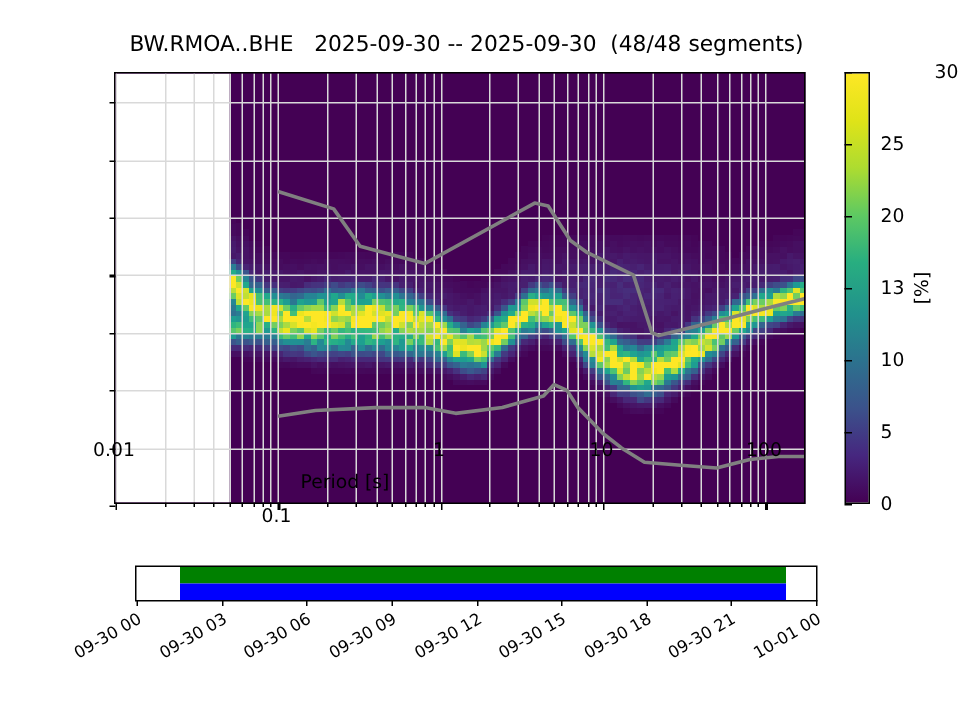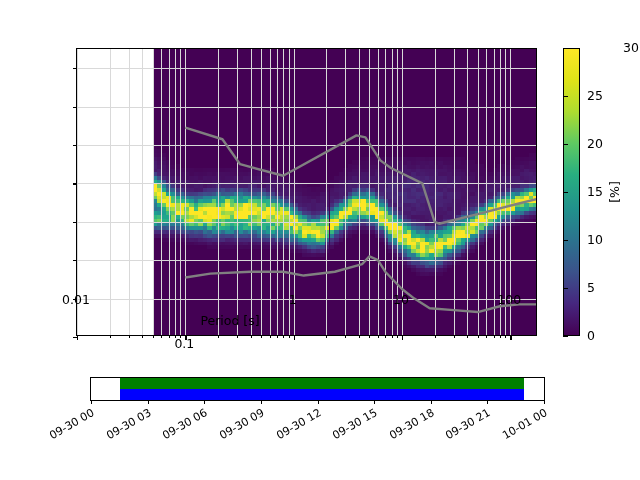--- a/index.html
+++ b/index.html
@@ -57,20 +57,21 @@
   .tllabel{position:absolute;font-size:11px;white-space:nowrap;
       transform-origin:right top;transform:rotate(-30deg);text-align:right;}
 
   svg{display:block;}
 </style>
 </head>
 <body>
 
 <div class="root">
 
+  <div id="plot-title">BW.RMOA..BHE   2025-09-30 -- 2025-09-30  (48/48 segments)</div>
 
   <div id="axes">
     <div id="axes-clip">
       <div id="nodata-region" style="width: 75.7237px;"></div>
       <div id="gridlayer">
           <div class="gridv" style="left: 0px;"></div>
           <div class="gridv" style="left: 32.6124px;"></div>
           <div class="gridv" style="left: 51.6895px;"></div>
           <div class="gridv" style="left: 65.2249px;"></div>
           <div class="gridv" style="left: 75.7237px;"></div>
@@ -2032,21 +2033,21 @@
 
   <div id="cbar"></div>
   <div id="cbticks">
       <div class="cbtick" style="top: 336px; left: 563px; position: absolute;"></div>
       <div class="cblabel" style="top: 336px; left: 587px;">0</div>
       <div class="cbtick" style="top: 288px; left: 563px; position: absolute;"></div>
       <div class="cblabel" style="top: 288px; left: 587px;">5</div>
       <div class="cbtick" style="top: 240px; left: 563px; position: absolute;"></div>
       <div class="cblabel" style="top: 240px; left: 587px;">10</div>
       <div class="cbtick" style="top: 192px; left: 563px; position: absolute;"></div>
-      <div class="cblabel" style="top: 192px; left: 587px;">15</div>
+      <div class="cblabel" style="top: 192px; left: 587px;">13</div>
       <div class="cbtick" style="top: 144px; left: 563px; position: absolute;"></div>
       <div class="cblabel" style="top: 144px; left: 587px;">20</div>
       <div class="cbtick" style="top: 96px; left: 563px; position: absolute;"></div>
       <div class="cblabel" style="top: 96px; left: 587px;">25</div>
       <div class="cbtick" style="top: 48px; left: 563px; position: absolute;"></div>
       <div class="cblabel" style="top: 48px; left: 587px; margin-left: 36px;">30</div>
     </div>
   <div id="cbar-title">[%]</div>
 
   <div id="tl-axes">

